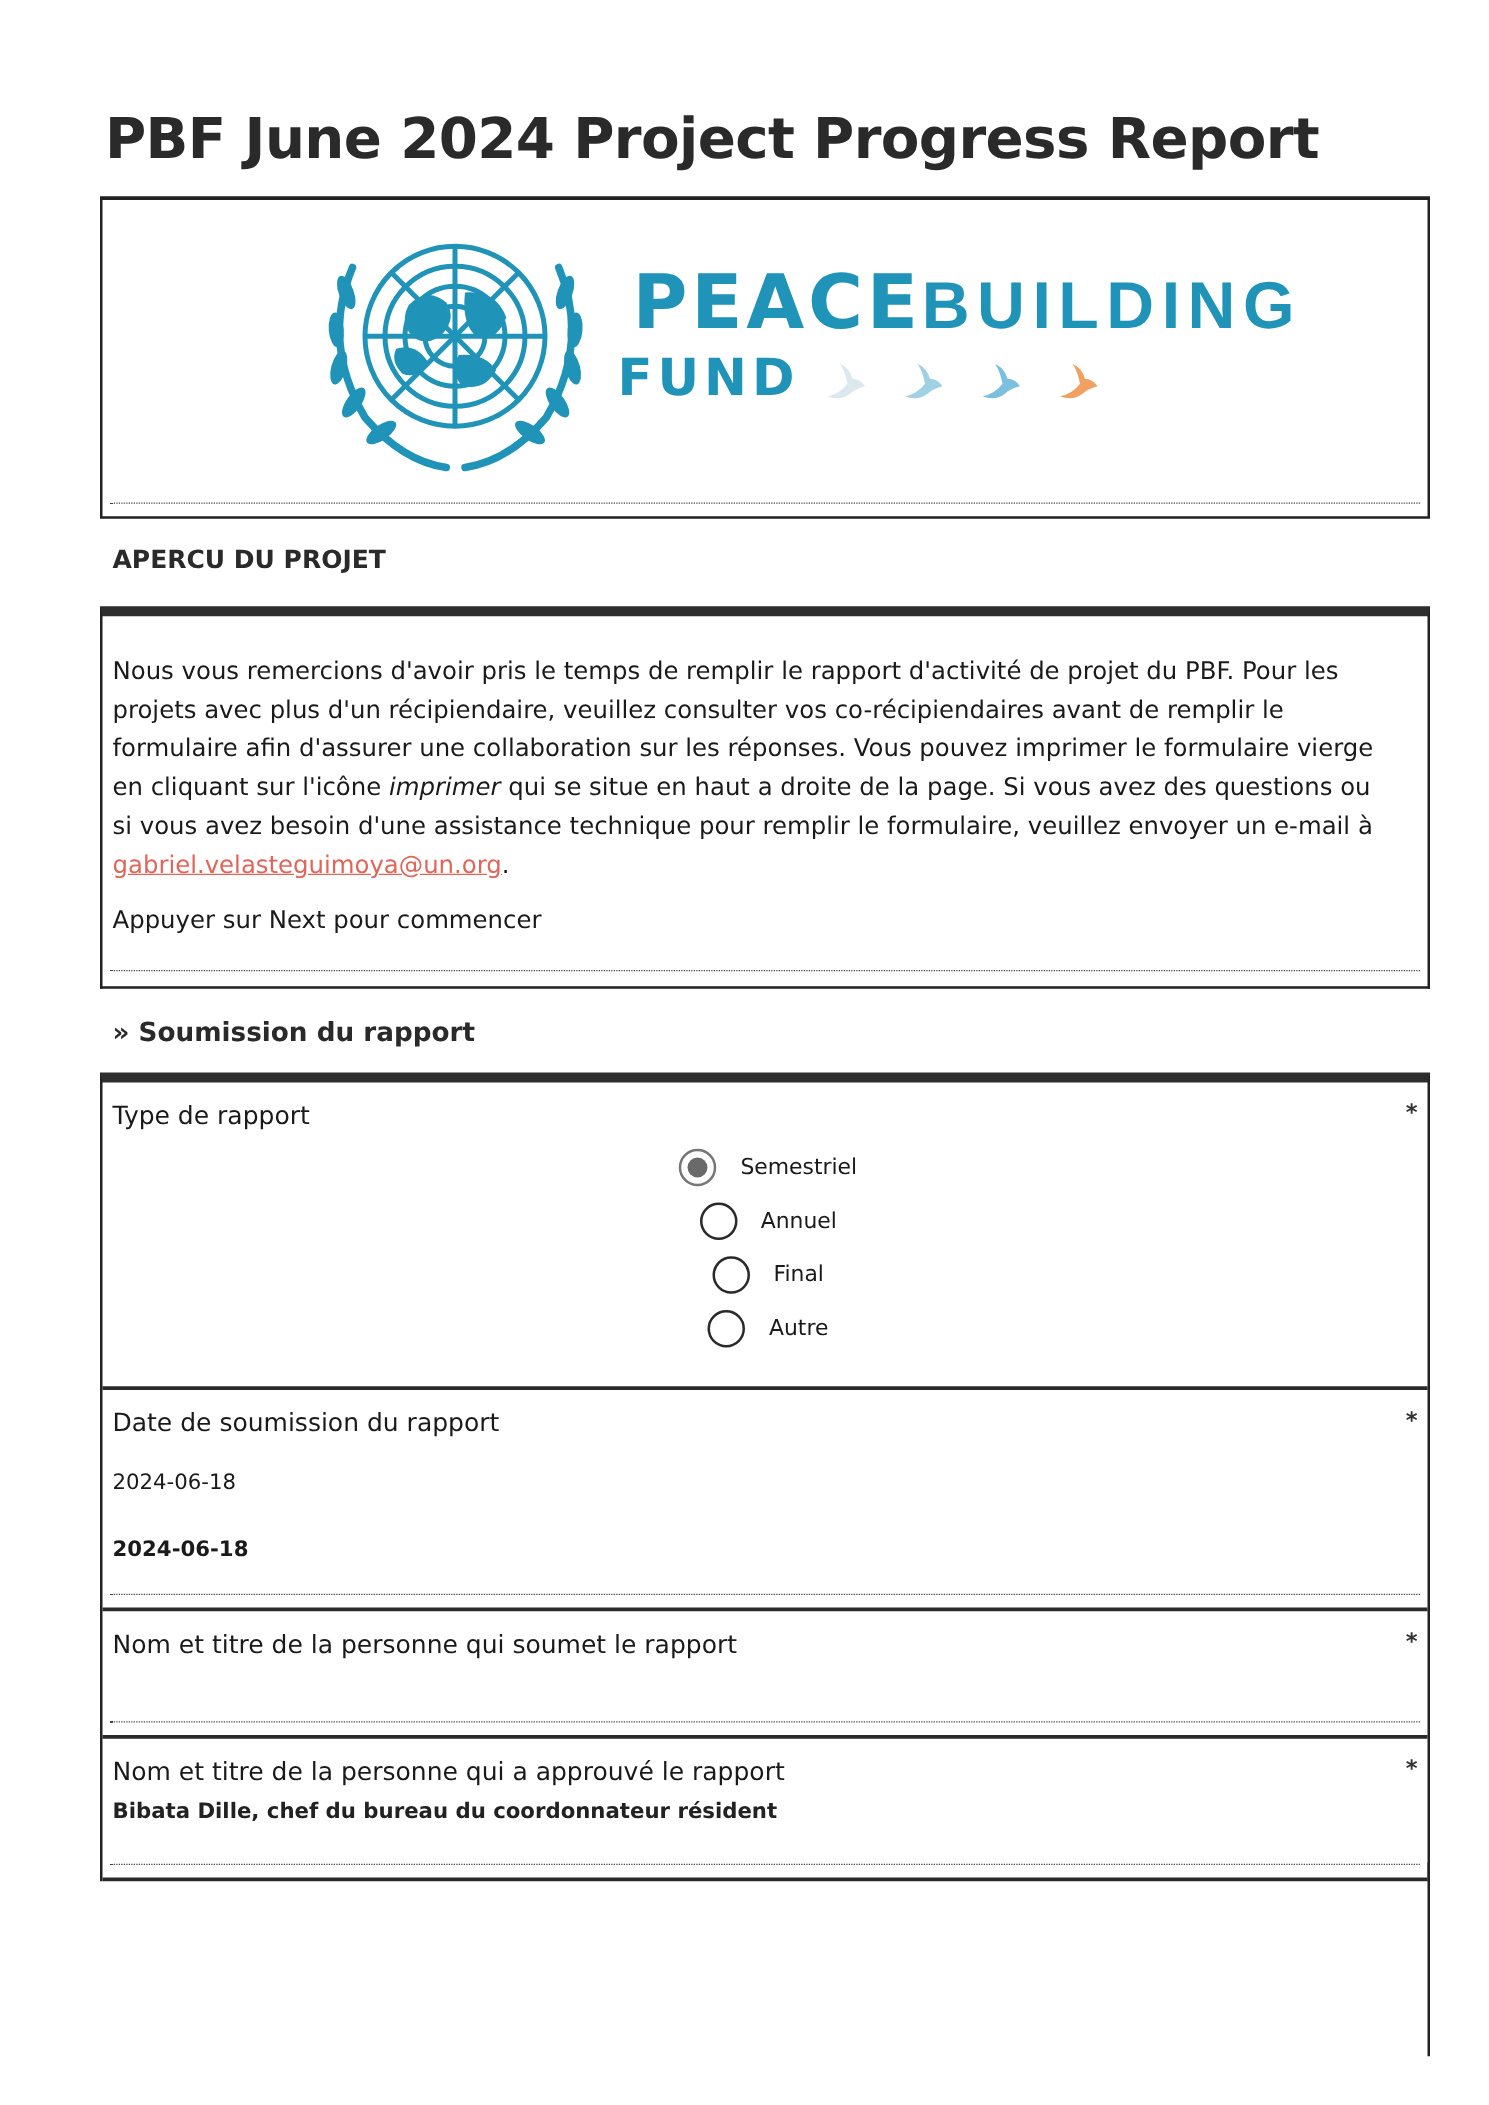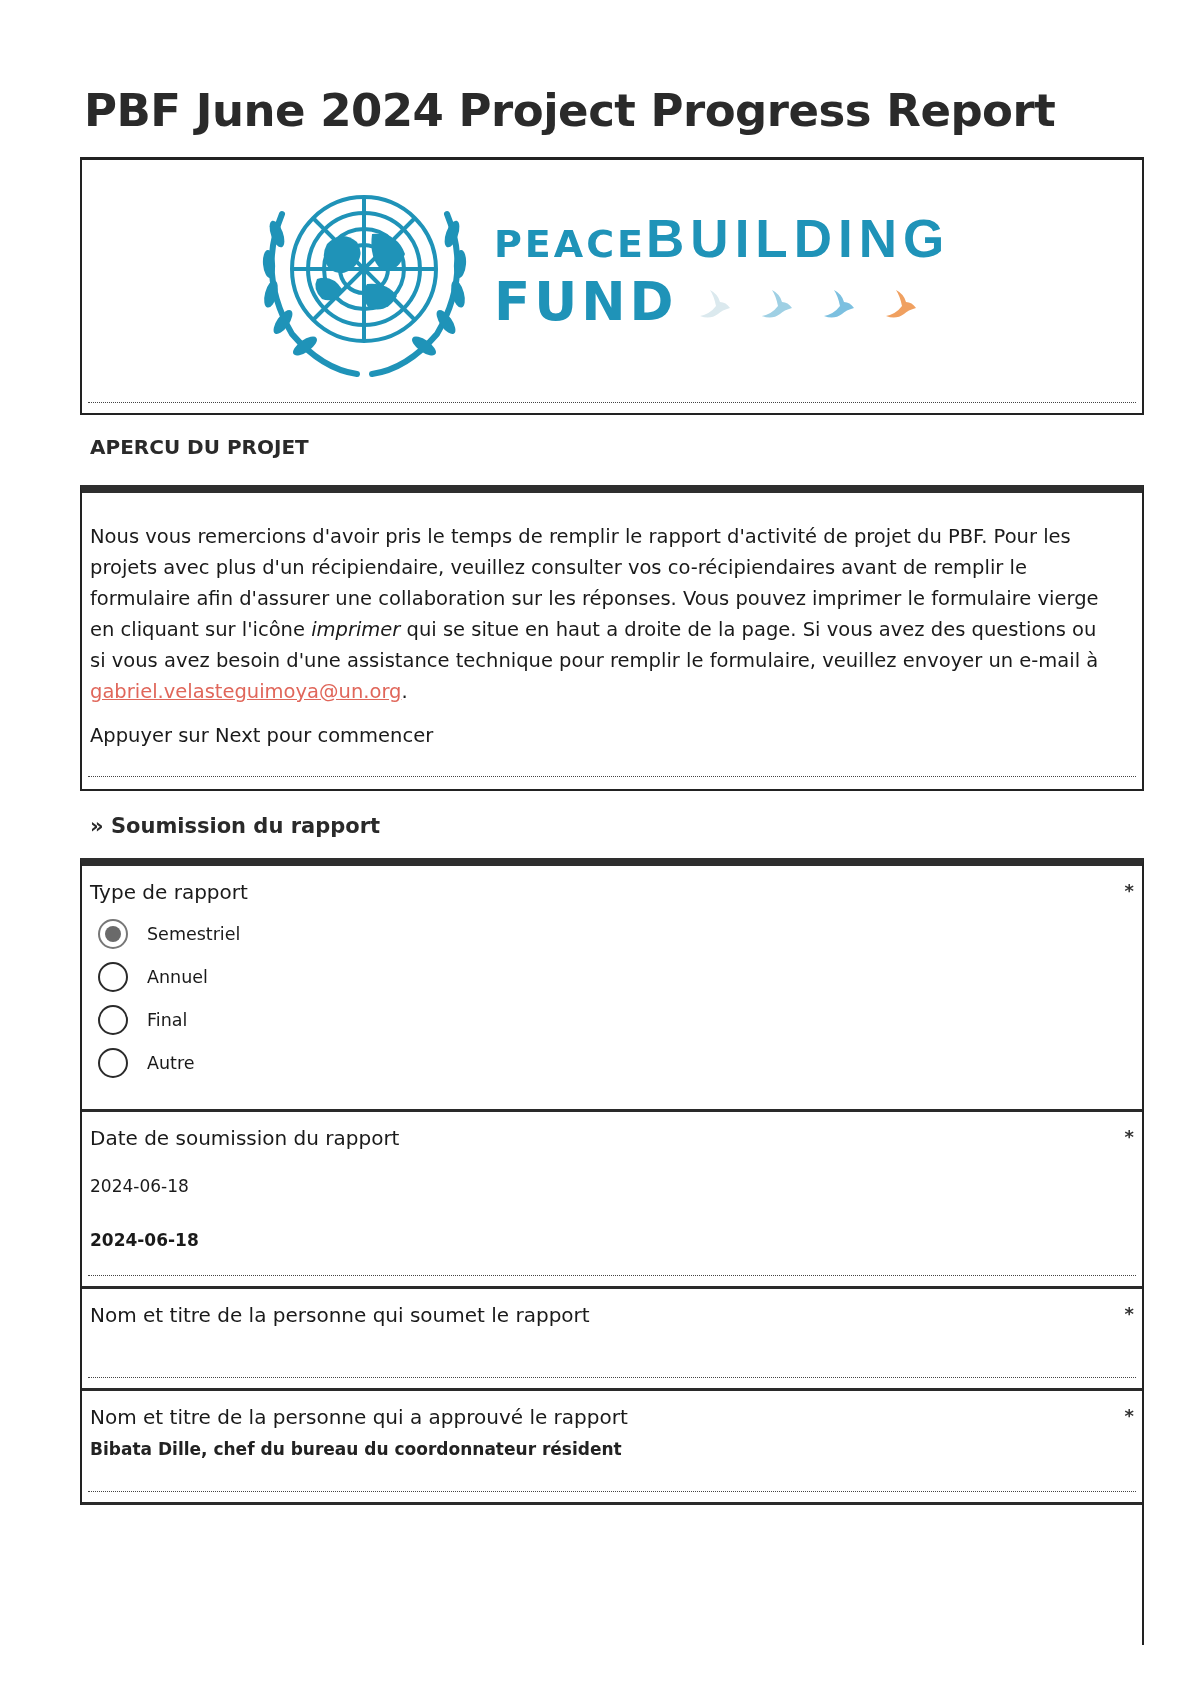--- a/index.html
+++ b/index.html
@@ -5,24 +5,24 @@
   * { box-sizing: border-box; margin: 0; padding: 0; }
   html, body { width: 1191px; height: 1684px; background: #ffffff; }
   body { font-family: "DejaVu Sans", sans-serif; color: #1a1a1a; position: relative; overflow: hidden; }
 
   .page-title { position: absolute; left: 84px; top: 84px; font-size: 45px; font-weight: bold; color: #2a2a2a; letter-spacing: -0.5px; }
 
   .logo-box { position: absolute; left: 80px; top: 157px; width: 1064px; height: 258px; border: 2px solid #222; border-top-width: 3px; }
   .logo-box .dots { position: absolute; left: 6px; right: 6px; bottom: 10px; border-bottom: 1px dotted #444; }
   .logo-emblem { position: absolute; left: 165px; top: 14px; width: 235px; height: 205px; }
   .logo-text { position: absolute; left: 412px; top: 52px; color: #1f93b8; font-family: "DejaVu Sans", sans-serif; line-height: 1; }
-  .logo-peace { font-size: 38px; font-weight: bold; letter-spacing: 3px; }
+  .logo-peace { font-size: 60px; font-weight: bold; letter-spacing: 3px; margin-left: 12px; }
   .logo-building { font-size: 53px; font-weight: bold; letter-spacing: 6px; font-family: "Liberation Sans", sans-serif; }
   .logo-fund-row { display: flex; align-items: center; margin-top: 10px; }
-  .logo-fund { font-size: 53px; font-weight: bold; letter-spacing: 4px; }
+  .logo-fund { font-size: 41px; font-weight: bold; letter-spacing: 4px; }
   .doves { display: flex; gap: 26px; margin-left: 18px; margin-top: 6px; }
   .dove { width: 36px; height: 34px; }
 
   .section-heading { position: absolute; left: 90px; top: 435px; font-size: 20px; font-weight: bold; color: #2a2a2a; }
 
   .intro-box { position: absolute; left: 80px; top: 485px; width: 1064px; height: 306px; border: 2px solid #222; border-top: 8px solid #2e2e2e; padding: 28px 8px 0 8px; }
   .intro-text { font-size: 19.5px; line-height: 31px; color: #1a1a1a; width: 1020px; }
   .intro-text em { font-style: italic; }
   .intro-link { color: #e0665a; text-decoration: underline; }
   .intro-start { margin-top: 17px; font-size: 19.5px; }
@@ -31,21 +31,21 @@
   .subsection-heading { position: absolute; left: 90px; top: 814px; font-size: 21px; font-weight: bold; color: #2a2a2a; }
 
   .form-block { position: absolute; left: 80px; width: 1064px; border-left: 2px solid #222; border-right: 2px solid #222; }
   .form-top { top: 858px; border-top: 8px solid #2e2e2e; }
   .q { position: relative; border-bottom: 3px solid #2a2a2a; padding: 14px 11px 0 8px; }
   .q-label { font-size: 20px; color: #1a1a1a; }
   .req { position: absolute; right: 8px; top: 14px; font-size: 18px; font-weight: bold; color: #333; }
   .q .dots { position: absolute; left: 6px; right: 6px; bottom: 10px; border-bottom: 1px dotted #444; }
 
   .q-type { height: 246px; }
-  .radio-row { display: flex; align-items: center; height: 43px; margin-left: 8px; }
+  .radio-row { display: flex; align-items: center; height: 43px; margin-left: 8px; justify-content: center; }
   .radio-row:first-of-type { margin-top: 8px; }
   .radio { width: 30px; height: 30px; border: 2px solid #2a2a2a; border-radius: 50%; position: relative; margin-right: 19px; }
   .radio.checked { border-color: #777; }
   .radio.checked::after { content: ""; position: absolute; left: 5px; top: 5px; width: 16px; height: 16px; border-radius: 50%; background: #6a6a6a; }
   .radio-label { font-size: 17.5px; color: #1a1a1a; }
 
   .q-date { height: 177px; }
   .date-plain { margin-top: 26px; font-size: 17px; }
   .date-bold { margin-top: 34px; font-size: 17px; font-weight: bold; }
 

